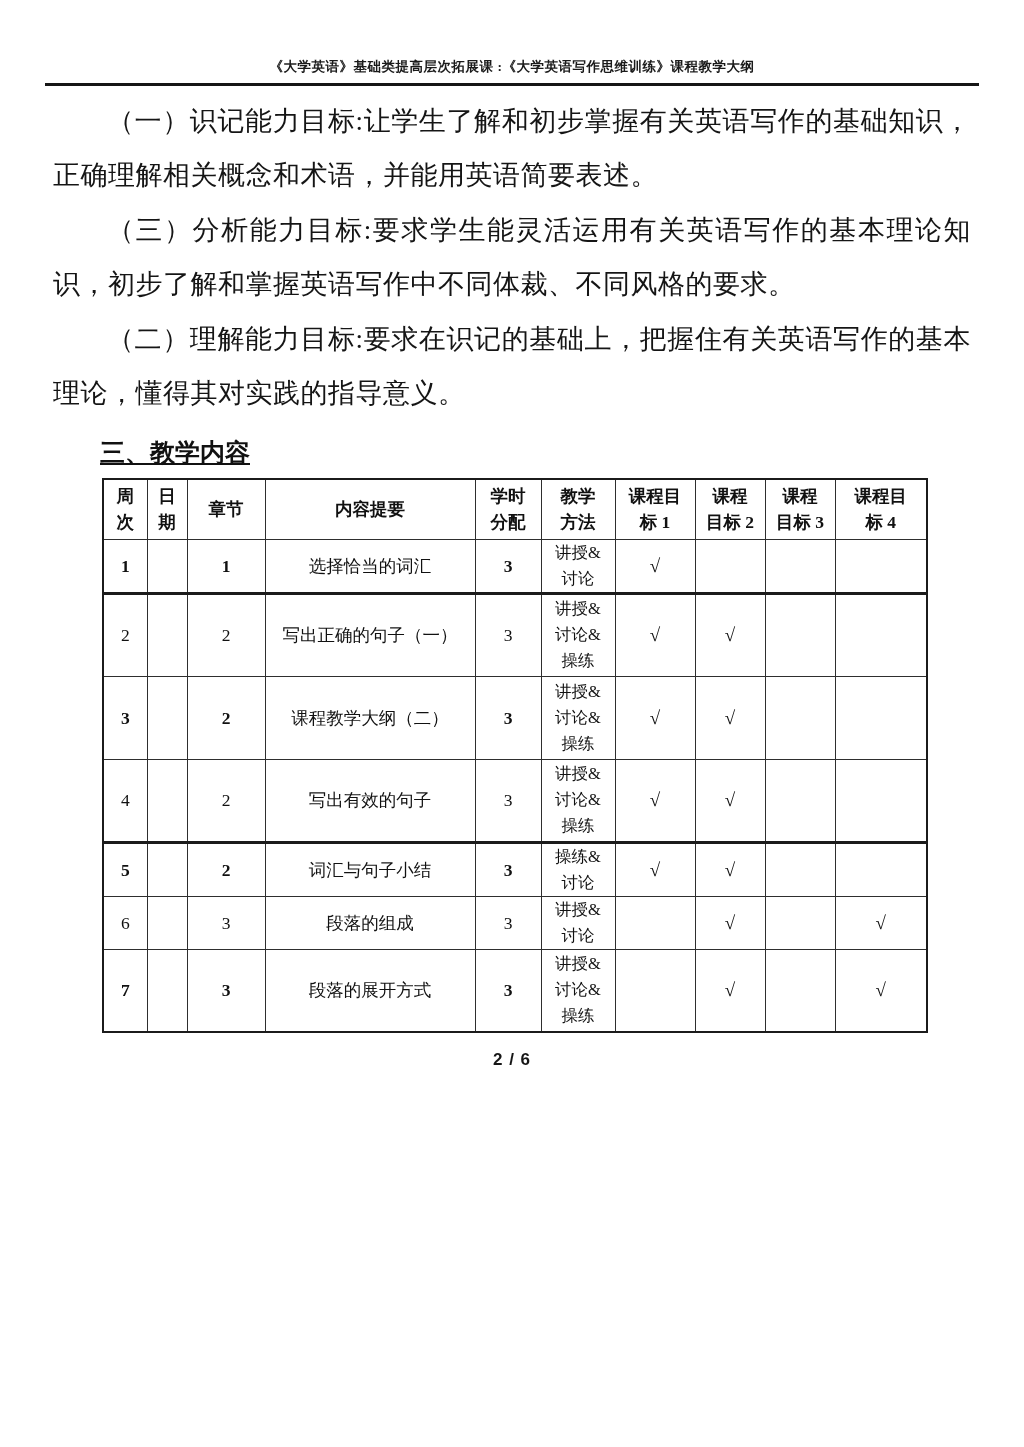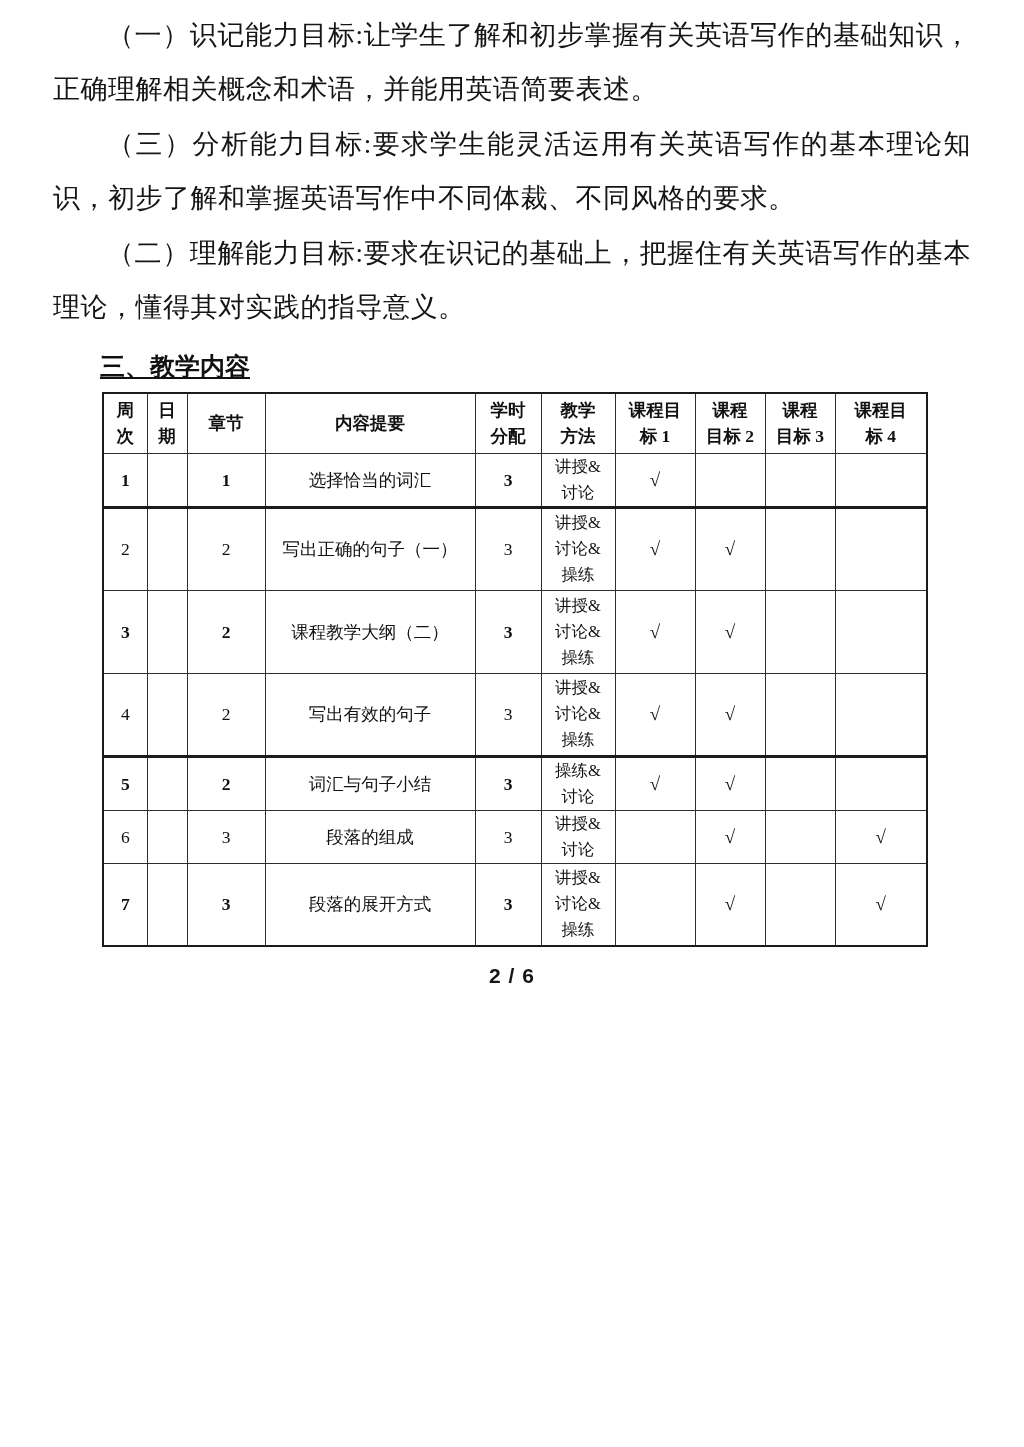--- a/index.html
+++ b/index.html
@@ -104,32 +104,36 @@
   tr.bold-num td:nth-child(1),
   tr.bold-num td:nth-child(3),
   tr.bold-num td:nth-child(5) { font-weight: bold; }
   
   .course-table tbody tr:nth-child(1) td,
   .course-table tbody tr:nth-child(4) td { border-bottom: 3px solid #1b1b1b; }
   
   .page-footer {
     margin-top: 17px;
     text-align: center;
-    font-size: 21px;
+    font-size: 17px;
     font-weight: 600;
     font-family: "Liberation Sans", "DejaVu Sans", sans-serif;
     color: #161616;
     letter-spacing: 1px;
   }
 </style>
 </head>
 <body>
 
 <div class="page">
 
+  <header class="page-header">
+    <div class="header-title">《大学英语》基础类提高层次拓展课 :《大学英语写作思维训练》课程教学大纲</div>
+    <div class="header-rule"></div>
+  </header>
 
   <main>
 
     <div class="paragraphs">
         <p>（一）识记能力目标:让学生了解和初步掌握有关英语写作的基础知识，正确理解相关概念和术语，并能用英语简要表述。</p>
         <p>（三）分析能力目标:要求学生能灵活运用有关英语写作的基本理论知识，初步了解和掌握英语写作中不同体裁、不同风格的要求。</p>
         <p>（二）理解能力目标:要求在识记的基础上，把握住有关英语写作的基本理论，懂得其对实践的指导意义。</p>
       </div>
 
     <h2 class="section-heading">三、教学内容</h2>

